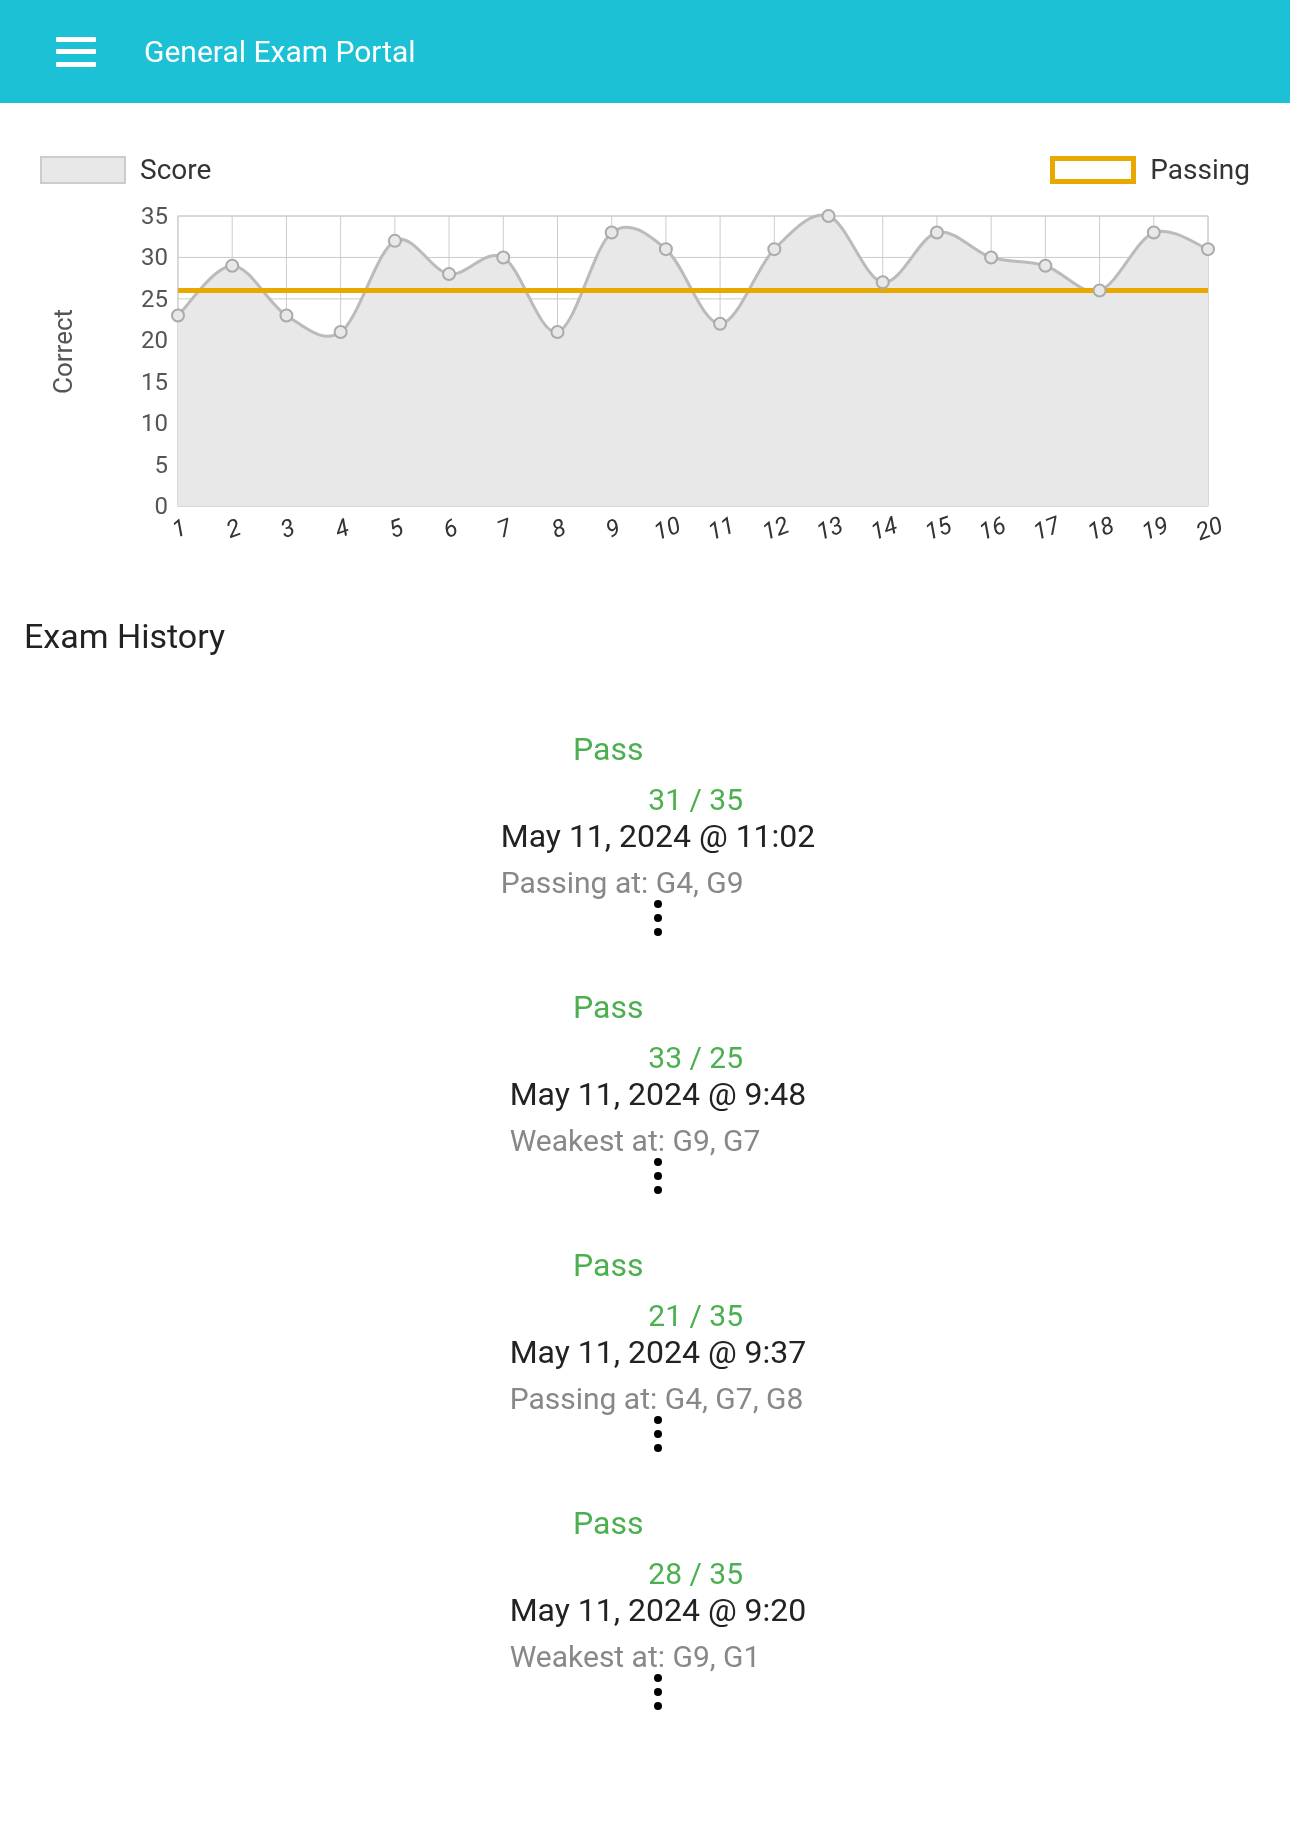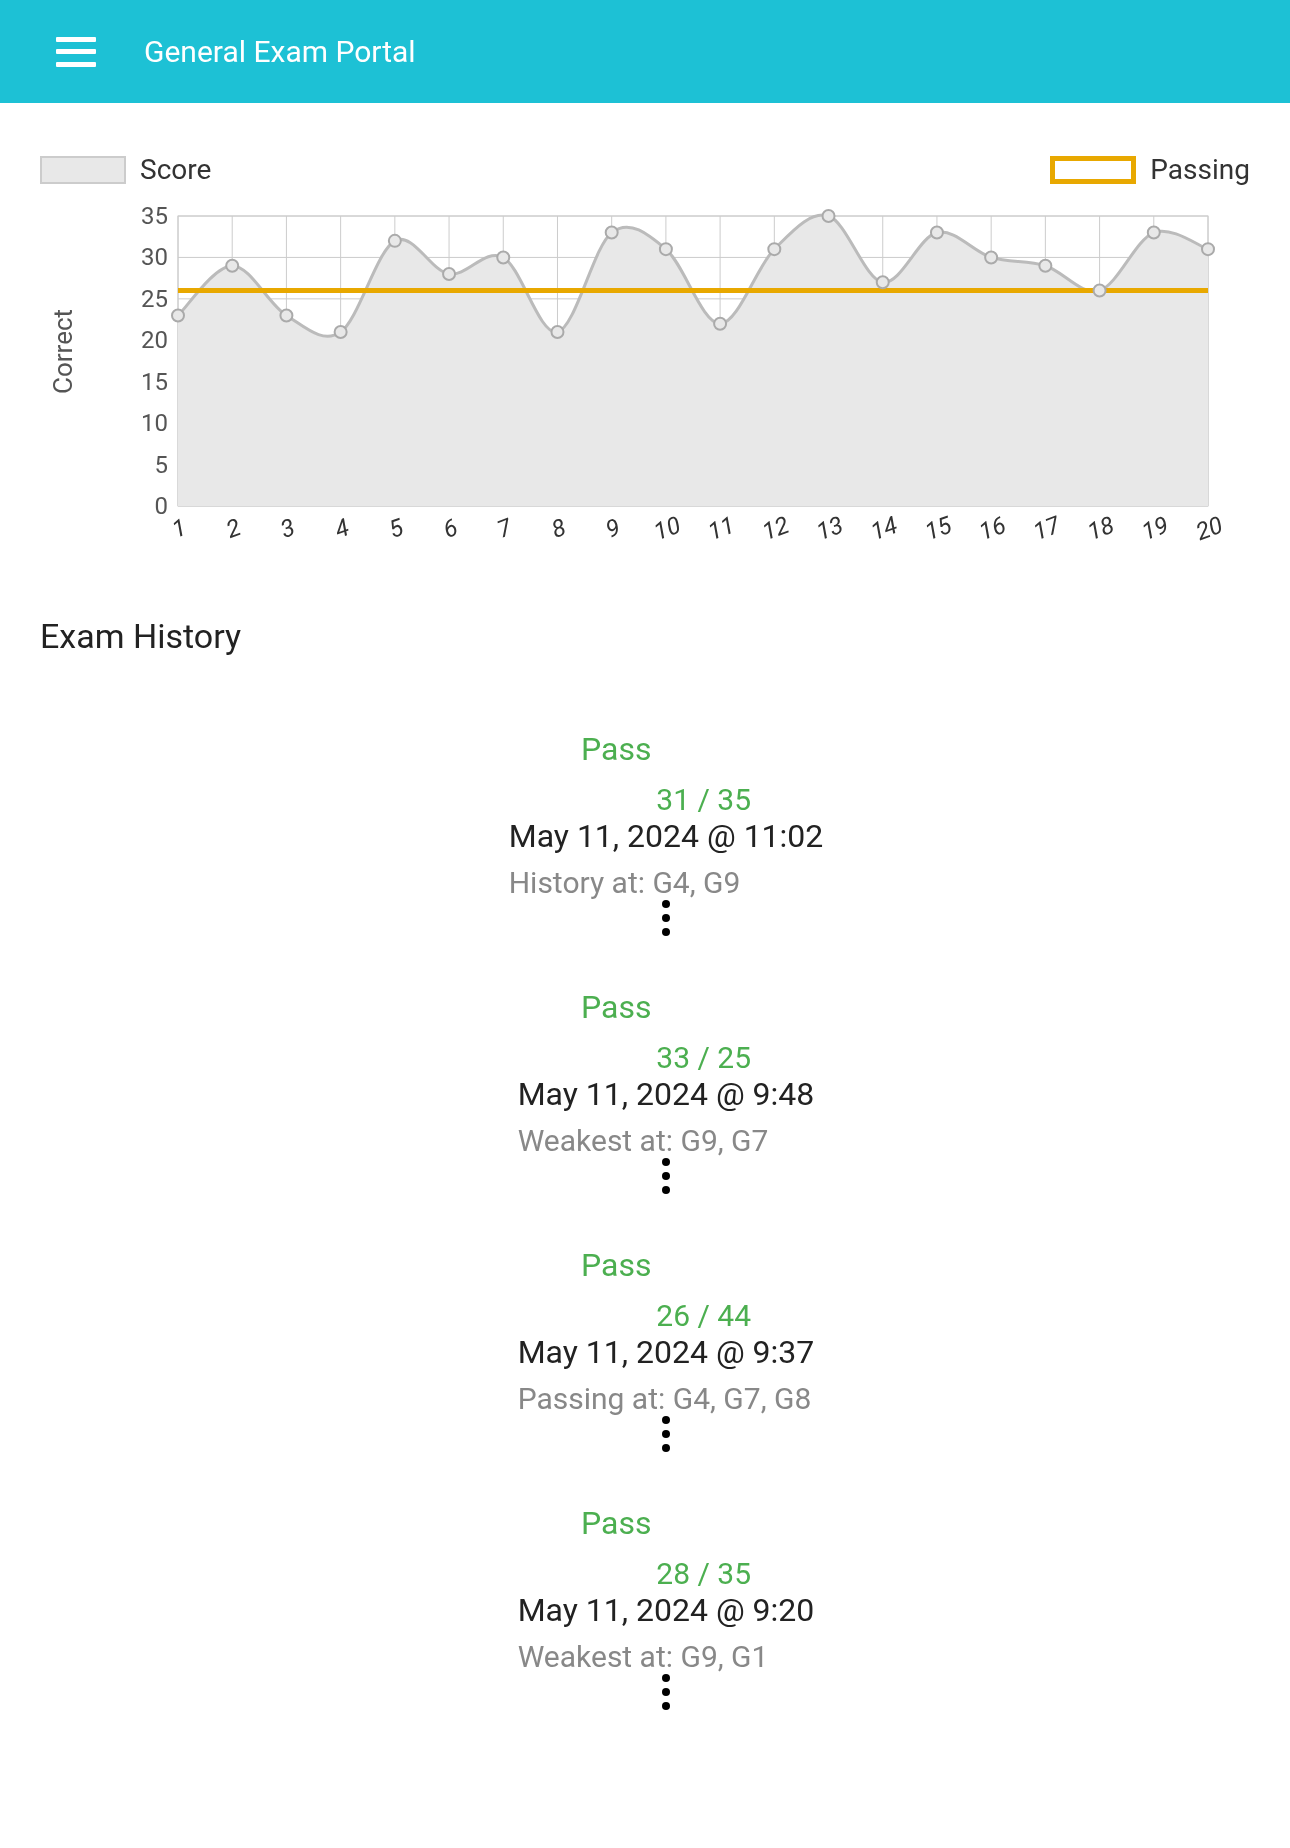--- a/index.html
+++ b/index.html
@@ -81,21 +81,21 @@
     .chart-svg-wrapper {
       flex: 1;
       position: relative;
     }
     svg.chart-svg {
       width: 100%;
       height: 360px;
       display: block;
     }
     .history-section {
-      padding: 30px 40px 40px 40px;
+      padding: 30px 40px 40px 24px;
     }
     .history-title {
       font-size: 34px;
       color: #222;
       font-weight: 400;
       margin-bottom: 48px;
     }
     .history-item {
       display: flex;
       align-items: center;
@@ -264,21 +264,21 @@
 <div class="history-section">
   <div class="history-title">Exam History</div>
   <div id="history-list">
       <div class="history-item">
       <div class="history-left">
         <div class="history-status">Pass</div>
         <div class="history-score">31 / 35</div>
       </div>
       <div class="history-center">
         <div class="history-date">May 11, 2024 @ 11:02</div>
-        <div class="history-weak">History at: G4, G9</div>
+        <div class="history-weak">Passing at: G4, G9</div>
       </div>
       <div class="history-right">
         <div class="dots-vertical">
             <span></span>
             <span></span>
             <span></span>
           </div>
       </div>
     </div>
       <div class="history-item">
@@ -294,21 +294,21 @@
         <div class="dots-vertical">
             <span></span>
             <span></span>
             <span></span>
           </div>
       </div>
     </div>
       <div class="history-item">
       <div class="history-left">
         <div class="history-status">Pass</div>
-        <div class="history-score">26 / 44</div>
+        <div class="history-score">21 / 35</div>
       </div>
       <div class="history-center">
         <div class="history-date">May 11, 2024 @ 9:37</div>
         <div class="history-weak">Passing at: G4, G7, G8</div>
       </div>
       <div class="history-right">
         <div class="dots-vertical">
             <span></span>
             <span></span>
             <span></span>

